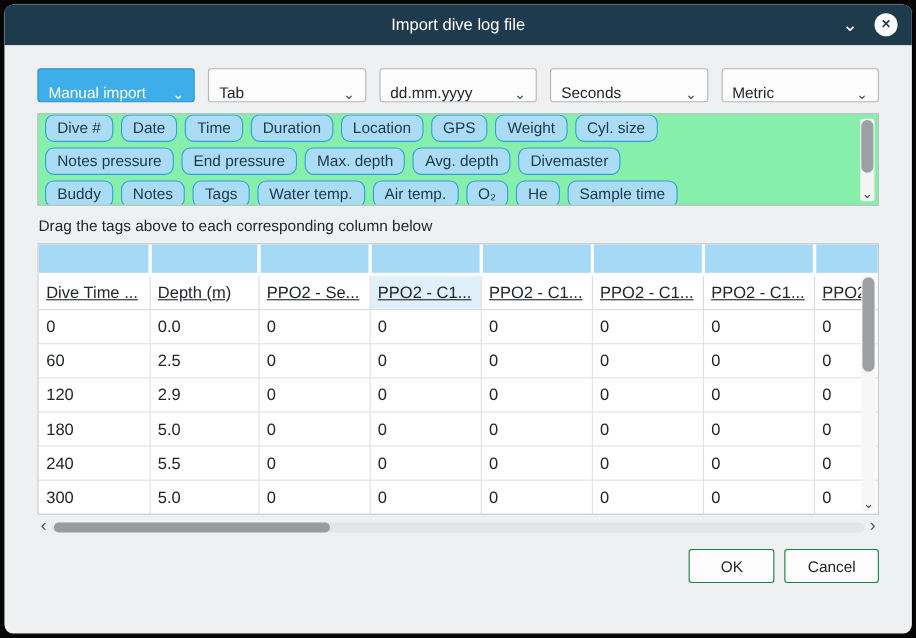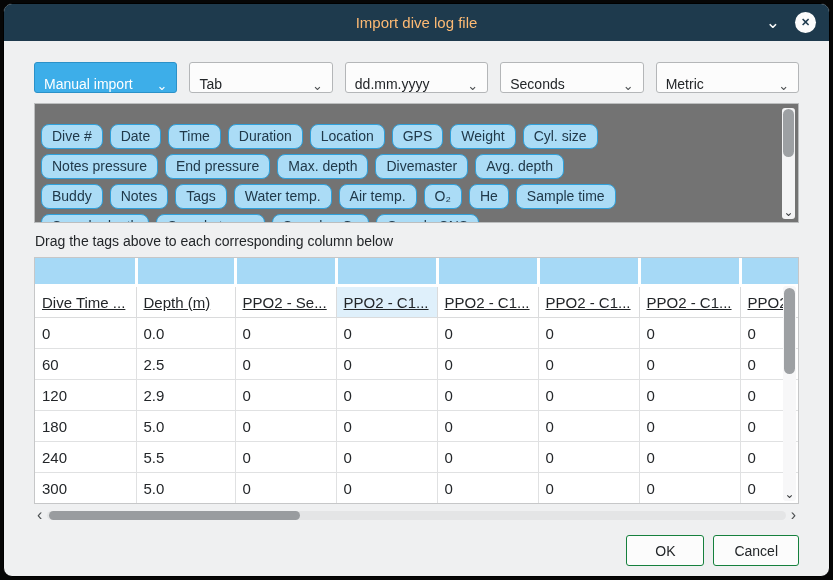--- a/index.html
+++ b/index.html
@@ -1,37 +1,37 @@
 <!DOCTYPE html>
 <html style="--c-titlebar: #1e3a4d; --c-accent: #3daee9; --c-tag-fill: #abdcf6; --c-tag-border: #2fa0da; --c-drop-cell: #a6d9f6;"><head>
 <meta charset="utf-8">
 <style>
   html,body{margin:0;padding:0;width:833px;height:580px;overflow:hidden;background:#060606;
             font-family:"Liberation Sans", sans-serif;}
   .window{position:absolute;inset:3px;background:#eff0f1;border-radius:9px;overflow:hidden;
           border:1px solid #000;}
   
   .titlebar{height:37px;background:var(--c-titlebar,#1e3a4d);display:flex;align-items:center;position:relative;}
-  .tb-title{position:absolute;left:0;right:0;text-align:center;color:#fdba74;font-size:15px;}
+  .tb-title{position:absolute;left:0;right:0;text-align:center;color:#ffffff;font-size:15px;}
   .tb-right{margin-left:auto;display:flex;align-items:center;gap:15px;padding-right:13px;z-index:2;}
   .tb-chevron{color:#fcfcfc;font-size:17px;line-height:1;cursor:default;}
   .close-btn{width:21px;height:21px;border-radius:50%;background:#fcfcfc;display:flex;align-items:center;
              justify-content:center;cursor:default;}
   .close-btn span{color:var(--c-titlebar,#1e3a4d);font-size:11px;font-weight:bold;line-height:1;}
   
   .content{padding:21px 30px 0 30px;}
   .combo-row{display:flex;gap:12px;}
   .combo{flex:1;height:29px;background:#fcfcfc;border:1px solid #b4b6b8;border-radius:3px;display:flex;
          align-items:flex-end;justify-content:space-between;padding:0 9px;font-size:14px;color:#232629;}
   .combo .combo-arrow{color:#4d5052;font-size:13px;line-height:1;}
   .combo.highlight{background:var(--c-accent,#3daee9);border-color:#2b91c8;color:#fff;}
   .combo.highlight .combo-arrow{color:#fff;}
   
-  .tags-box{margin-top:10px;background:#737373;border:1px solid #bcbebf;height:120px;overflow:hidden;
-            position:relative;padding:20px 24px 0 6px;box-sizing:border-box;}
+  .tags-box{margin-top:10px;background:#86efac;border:1px solid #bcbebf;height:84px;overflow:hidden;
+            position:relative;padding:0 24px 0 6px;box-sizing:border-box;}
   .tag-row{display:flex;gap:7px;margin-bottom:5px;}
   .tag{background:var(--c-tag-fill,#abdcf6);border:1px solid var(--c-tag-border,#2fa0da);border-radius:8px;
        padding:2px 10px;font-size:14px;color:#20394a;white-space:nowrap;line-height:19px;cursor:grab;}
   .vscroll{position:absolute;width:13px;background:#f4f4f5;border-radius:3px;}
   .tags-vscroll{top:4px;bottom:3px;right:3px;}
   .vthumb{position:absolute;left:1px;right:1px;border-radius:6px;background:#9da0a3;}
   .tags-vscroll .vthumb{top:1px;height:48px;}
   .varrow{position:absolute;bottom:0;left:0;right:0;text-align:center;font-size:12px;color:#3c3f41;line-height:14px;}
   
   .instruction{margin:10px 0 8px 1px;font-size:14px;color:#232629;}
@@ -106,22 +106,22 @@
             <span class="tag">Duration</span>
             <span class="tag">Location</span>
             <span class="tag">GPS</span>
             <span class="tag">Weight</span>
             <span class="tag">Cyl. size</span>
           </div>
           <div class="tag-row">
             <span class="tag">Notes pressure</span>
             <span class="tag">End pressure</span>
             <span class="tag">Max. depth</span>
+            <span class="tag">Avg. depth</span>
             <span class="tag">Divemaster</span>
-            <span class="tag">Avg. depth</span>
           </div>
           <div class="tag-row">
             <span class="tag">Buddy</span>
             <span class="tag">Notes</span>
             <span class="tag">Tags</span>
             <span class="tag">Water temp.</span>
             <span class="tag">Air temp.</span>
             <span class="tag">O₂</span>
             <span class="tag">He</span>
             <span class="tag">Sample time</span>

